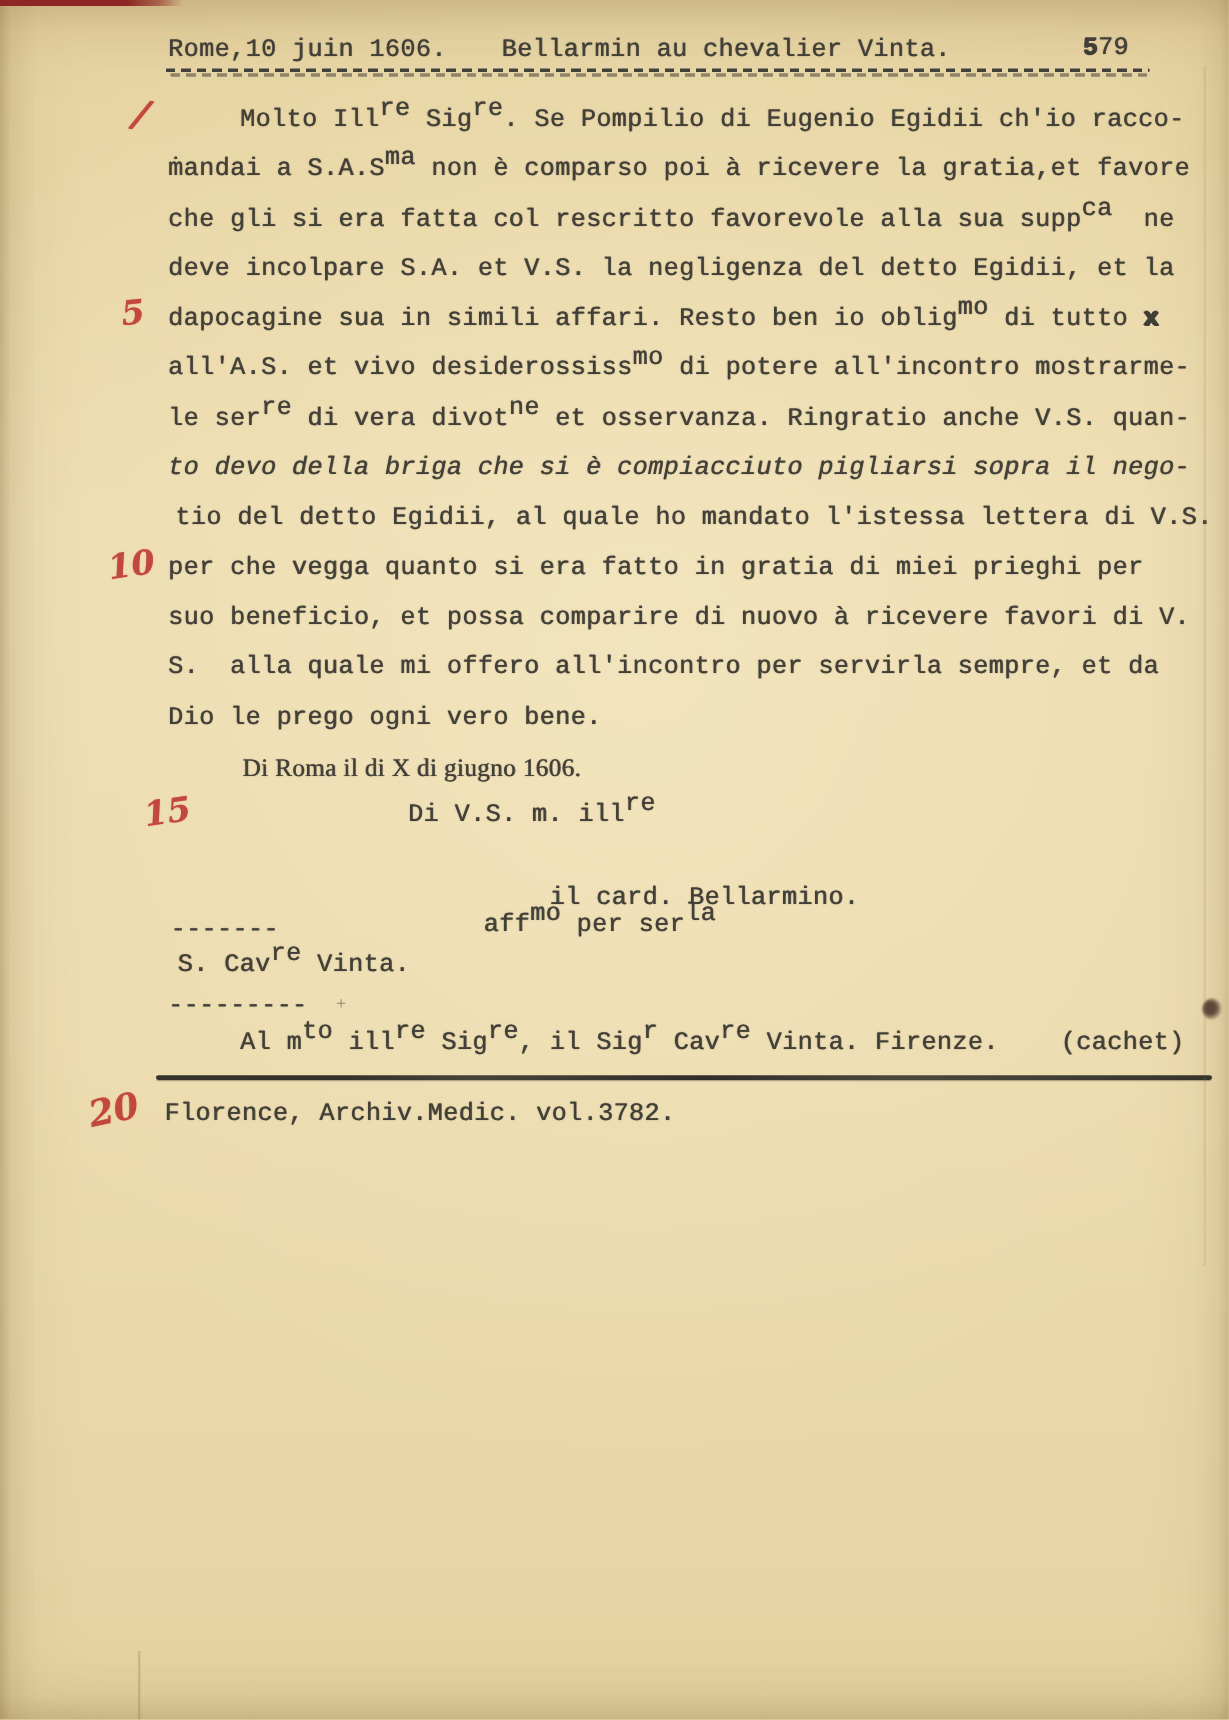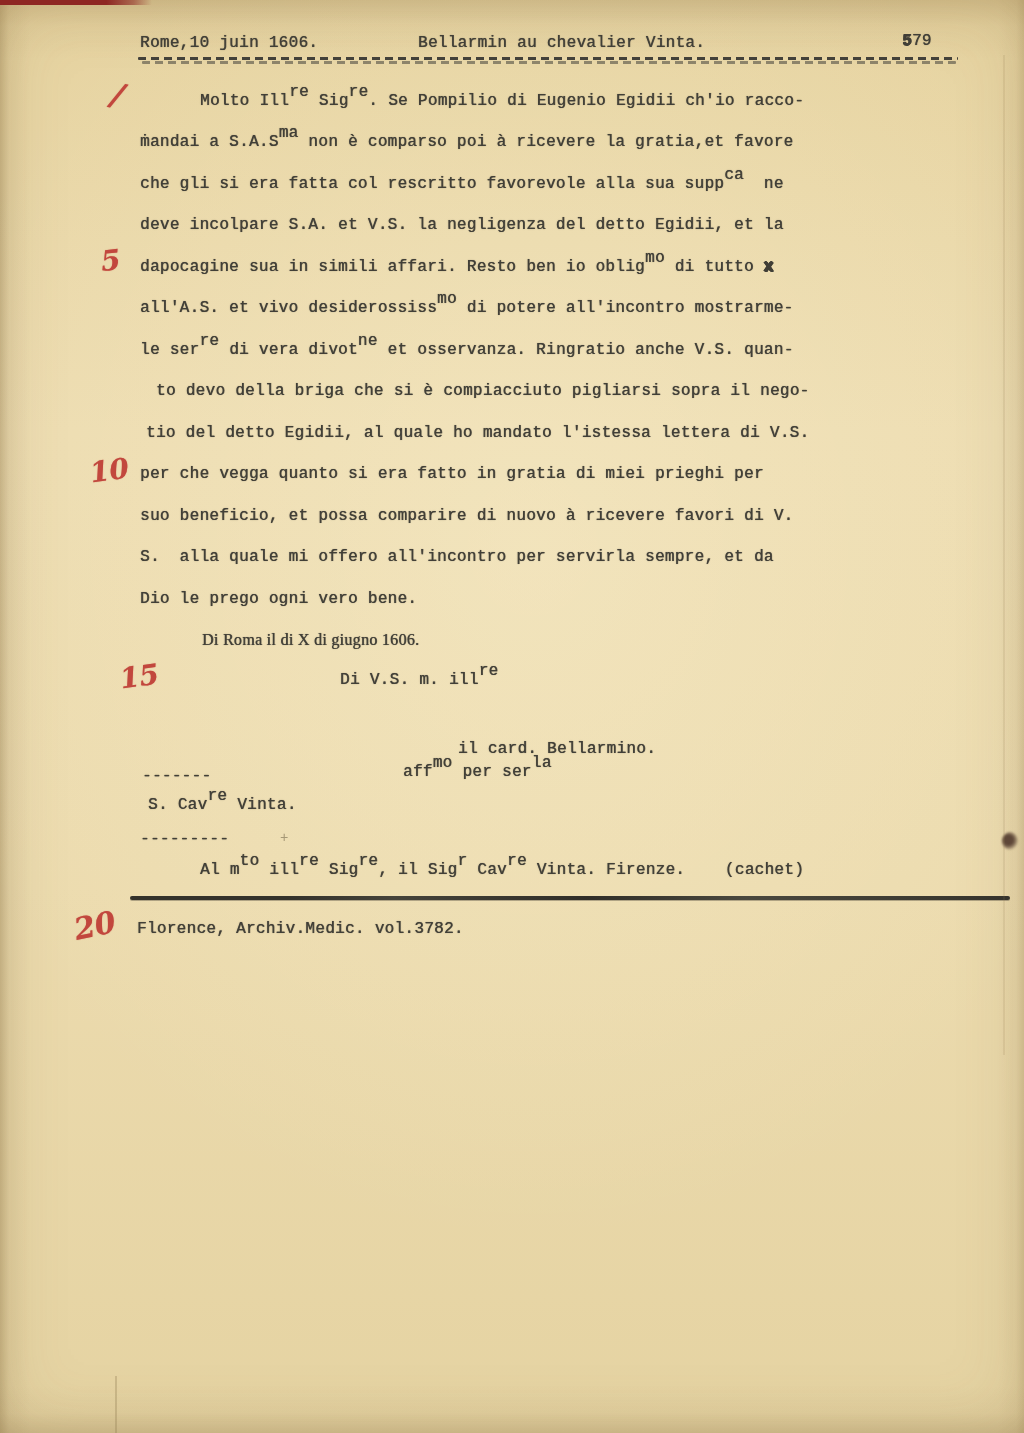--- a/index.html
+++ b/index.html
@@ -14,21 +14,21 @@
       radial-gradient(ellipse 900px 1000px at 52% 38%, rgba(255,248,220,0.28), rgba(255,248,220,0) 70%),
       linear-gradient(180deg, rgba(150,120,70,0.22) 0, rgba(150,120,70,0.05) 26px, rgba(150,120,70,0) 60px),
       linear-gradient(0deg, rgba(130,105,60,0.20) 0, rgba(130,105,60,0.04) 20px, rgba(130,105,60,0) 48px),
       linear-gradient(90deg, rgba(120,95,50,0.28) 0, rgba(120,95,50,0.08) 9px, rgba(120,95,50,0) 30px),
       linear-gradient(270deg, rgba(120,95,50,0.18) 0, rgba(120,95,50,0.05) 8px, rgba(120,95,50,0) 26px),
       linear-gradient(180deg,#e6d3a0 0%, #eddcb0 30%, #ecdbae 62%, #e5d3a2 100%);
     box-shadow:inset 0 0 70px rgba(115,90,45,0.18);
   }
   .line{
     position:absolute;white-space:pre;
-    font-size:16px;letter-spacing:0.3px;line-height:26px;
+    font-size:21px;letter-spacing:0.3px;line-height:26px;
     color:#413f37;
     text-shadow:0.5px 0 0 rgba(65,63,55,0.75), 0 0 1.3px rgba(65,63,55,0.45);
   }
   .line .sup{position:relative;top:-9px;}
   .line .bold{font-weight:bold;text-shadow:0.9px 0 0 currentColor,0 0.7px 0 currentColor;}
   .line .overstrike{
     font-weight:bold;
     text-shadow:1px 0 0 currentColor,-1px 0 0 currentColor,0 1px 0 currentColor,1px 1px 0 currentColor,0 -1px 0 currentColor;
   }
   .dashrow{
@@ -71,21 +71,21 @@
 <div class="rednum" style="top:660px;left:120px;font-size:28px;transform:rotate(-8deg);">15</div>
 <div class="rednum" style="top:908px;left:74px;font-size:30px;transform:rotate(-12deg);">20</div>
 
 <div class="line" style="top:88px;left:140px;padding-left:60px;"><span>Molto Ill</span><span class="sup">re</span><span> Sig</span><span class="sup">re</span><span>. Se Pompilio di Eugenio Egidii ch'io racco-</span></div>
 <div class="line" style="top:129px;left:140px;"><span>ṁandai a S.A.S</span><span class="sup">ma</span><span> non è comparso poi à ricevere la gratia,et favore</span></div>
 <div class="line" style="top:171px;left:140px;"><span>che gli si era fatta col rescritto favorevole alla sua supp</span><span class="sup">ca</span><span>  ne</span></div>
 <div class="line" style="top:212px;left:140px;"><span>deve incolpare S.A. et V.S. la negligenza del detto Egidii, et la</span></div>
 <div class="line" style="top:254px;left:140px;"><span>dapocagine sua in simili affari. Resto ben io oblig</span><span class="sup">mo</span><span> di tutto </span><span class="overstrike">x</span></div>
 <div class="line" style="top:295px;left:140px;"><span>all'A.S. et vivo desiderossiss</span><span class="sup">mo</span><span> di potere all'incontro mostrarme-</span></div>
 <div class="line" style="top:337px;left:140px;"><span>le ser</span><span class="sup">re</span><span> di vera divot</span><span class="sup">ne</span><span> et osservanza. Ringratio anche V.S. quan-</span></div>
-<div class="line" style="top:378px;left:156px;"><span>to devo della briga che si è compiacciuto pigliarsi sopra il nego-</span></div>
+<div class="line" style="top:378px;left:140px;font-style:italic;"><span>to devo della briga che si è compiacciuto pigliarsi sopra il nego-</span></div>
 <div class="line" style="top:420px;left:146px;"><span>tio del detto Egidii, al quale ho mandato l'istessa lettera di V.S.</span></div>
 <div class="line" style="top:461px;left:140px;text-align:center;"><span>per che vegga quanto si era fatto in gratia di miei prieghi per</span></div>
 <div class="line" style="top:503px;left:140px;"><span>suo beneficio, et possa comparire di nuovo à ricevere favori di V.</span></div>
 <div class="line" style="top:544px;left:140px;"><span>S.  alla quale mi offero all'incontro per servirla sempre, et da</span></div>
 <div class="line" style="top:586px;left:140px;"><span>Dio le prego ogni vero bene.</span></div>
 
 <div class="line" style="top:627px;left:202px;font-family:Liberation Serif, serif;"><span>Di Roma il di X di giugno 1606.</span></div>
 <div class="line" style="top:667px;left:340px;text-align:center;"><span>Di V.S. m. ill</span><span class="sup">re</span></div>
 <div class="line" style="top:727px;left:403px;margin-top:32px;"><span>aff</span><span class="sup">mo</span><span> per ser</span><span class="sup">la</span></div>
 <div class="line" style="top:736px;left:458px;"><span>il card. Bellarmino.</span></div>

